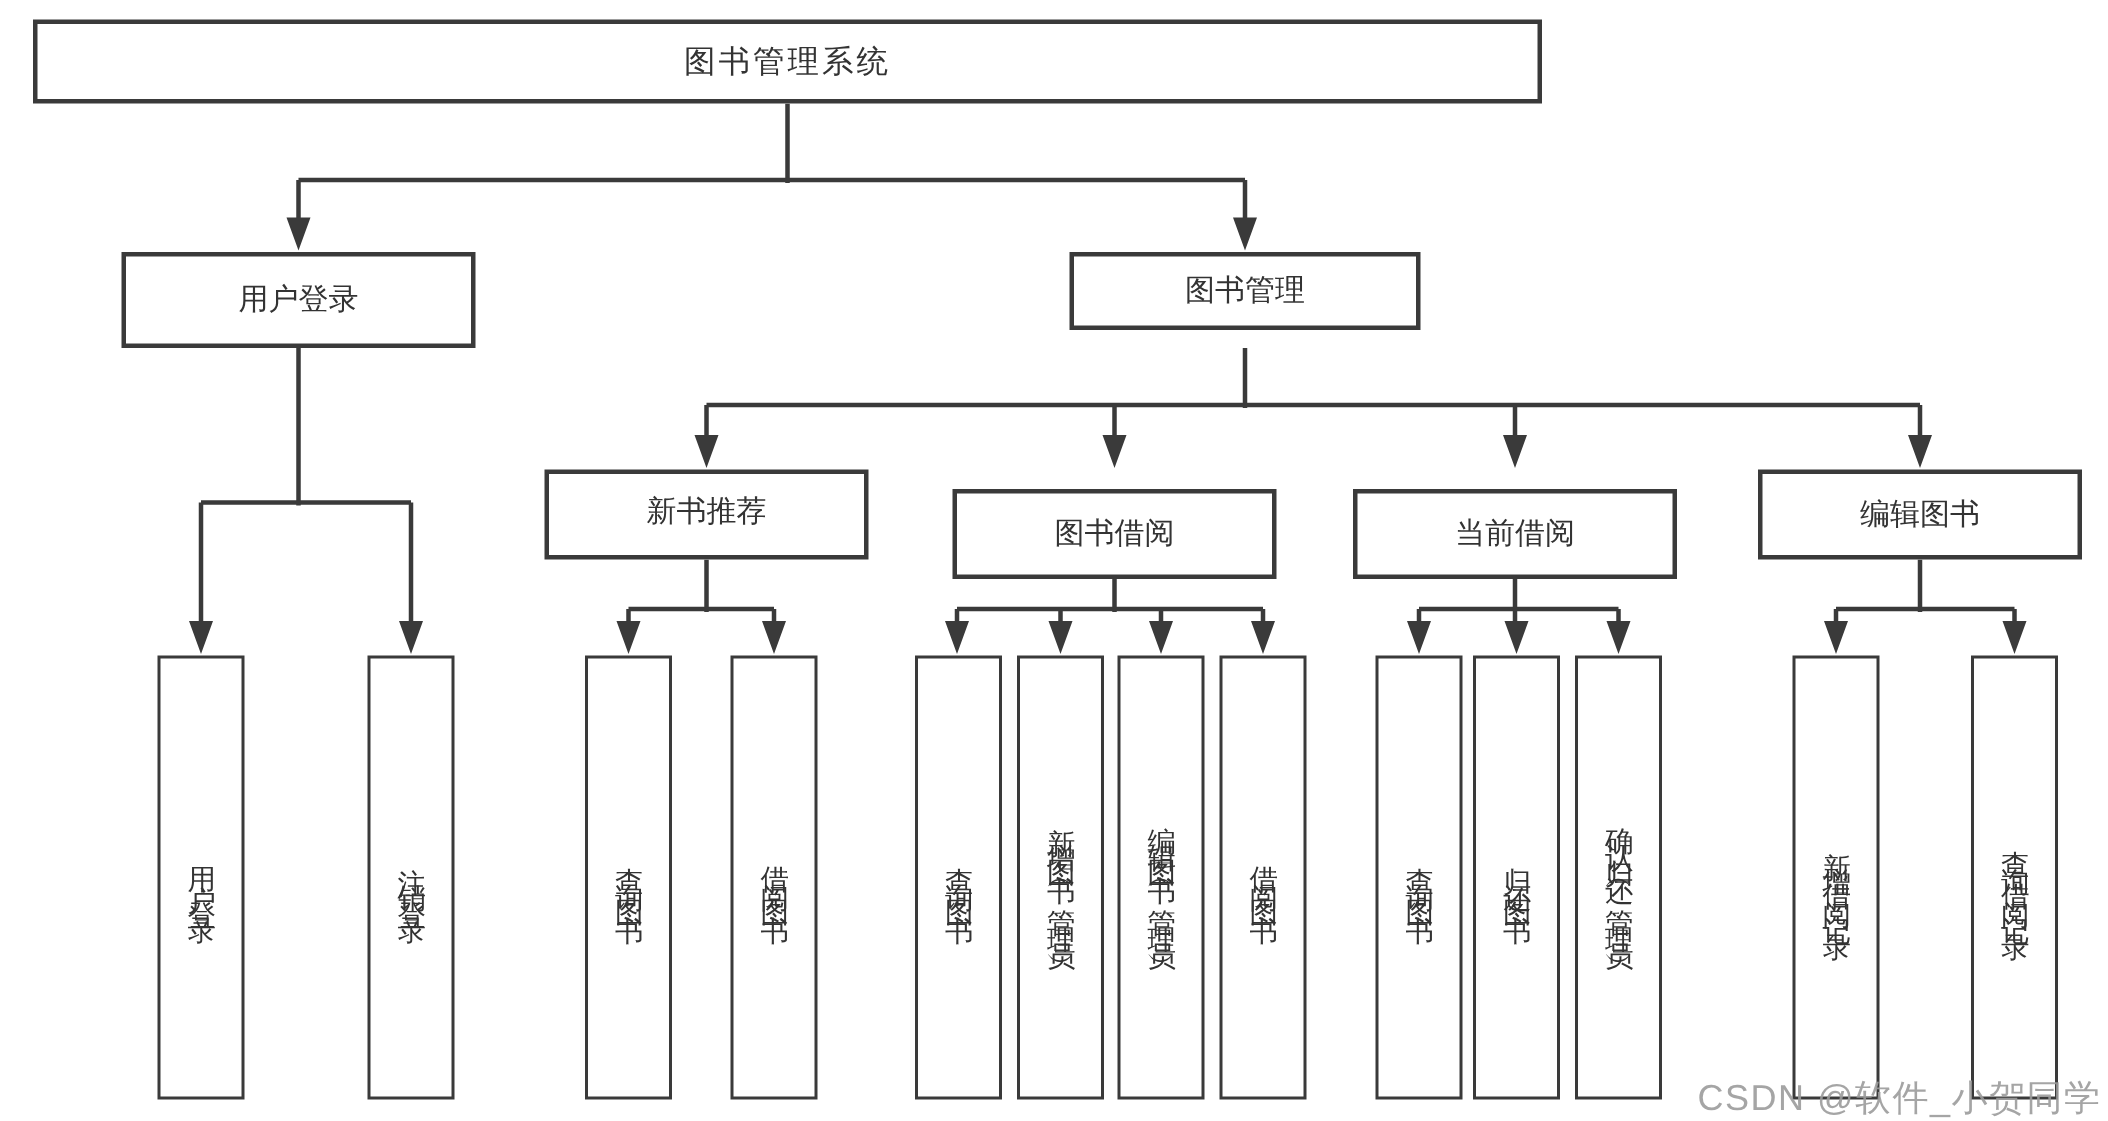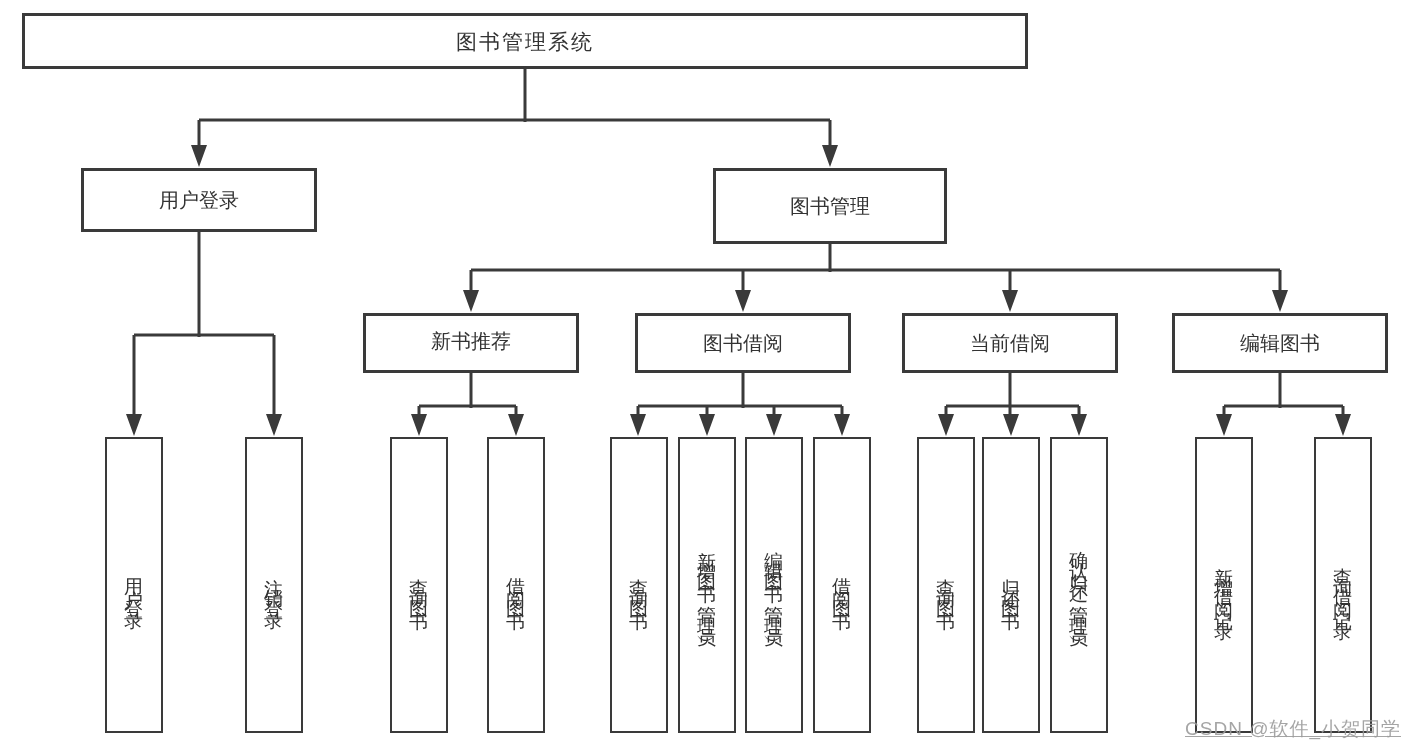--- a/index.html
+++ b/index.html
@@ -48,25 +48,24 @@
     text-orientation: mixed;
     letter-spacing: 11px;
     top: 437px;
     height: 296px;
     width: 58px;
   }
   #watermark {
     position: absolute;
     top: 716px;
     right: 4px;
-    font-size: 19px;
+    font-size: 24px;
     color: rgba(155,155,155,0.9);
     letter-spacing: 1px;
     white-space: nowrap;
-    text-decoration: underline;
   }
 </style>
 </head>
 <body>
 
 <div id="canvas">
 
   <svg id="connectors" viewBox="0 0 1405 747" xmlns="http://www.w3.org/2000/svg" aria-hidden="true">
 
     <path fill="none" stroke="#3a3a3a" stroke-width="3" d="
@@ -121,25 +120,25 @@
       M938 414H954L946 436Z
       M1003 414H1019L1011 436Z
       M1071 414H1087L1079 436Z
       M1216 414H1232L1224 436Z
       M1335 414H1351L1343 436Z"></path>
   </svg>
 
   <div class="box root-box" style="left:22px; top:13px; width:1006px; height:56px;">图书管理系统</div>
 
   <div class="box" style="left:81px; top:168px; width:236px; height:64px;">用户登录</div>
-  <div class="box" style="left:713px; top:168px; width:234px; height:76px;">图书管理</div>
+  <div class="box" style="left:713px; top:168px; width:234px; height:52px;">图书管理</div>
 
   <div class="box" style="left:363px; top:313px; width:216px; height:60px;font-family:Liberation Mono, monospace;">新书推荐</div>
-  <div class="box" style="left:635px; top:313px; width:216px; height:60px;">图书借阅</div>
-  <div class="box" style="left:902px; top:313px; width:216px; height:60px;">当前借阅</div>
+  <div class="box" style="left:635px; top:326px; width:216px; height:60px;">图书借阅</div>
+  <div class="box" style="left:902px; top:326px; width:216px; height:60px;">当前借阅</div>
   <div class="box" style="left:1172px; top:313px; width:216px; height:60px;">编辑图书</div>
 
   <div class="vbox" style="left:105px;">用户登录</div>
   <div class="vbox" style="left:245px;">注销登录</div>
 
   <div class="vbox" style="left:390px;">查询图书</div>
   <div class="vbox" style="left:487px;">借阅图书</div>
 
   <div class="vbox" style="left:610px;">查询图书</div>
   <div class="vbox" style="left:678px;">新增图书（管理员）</div>

